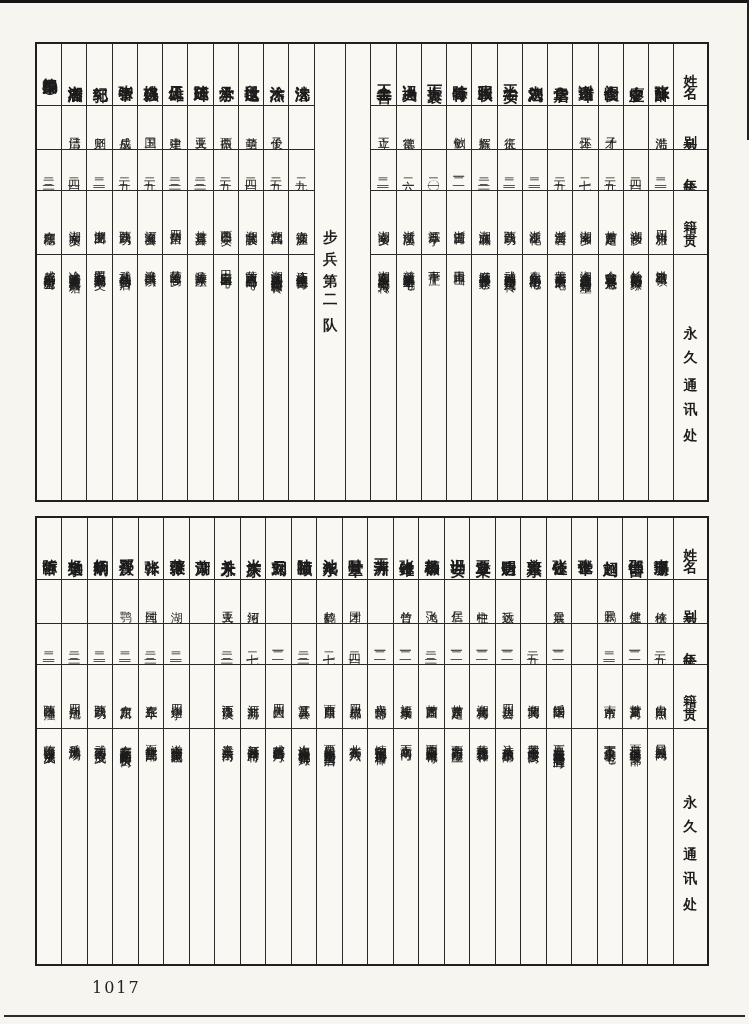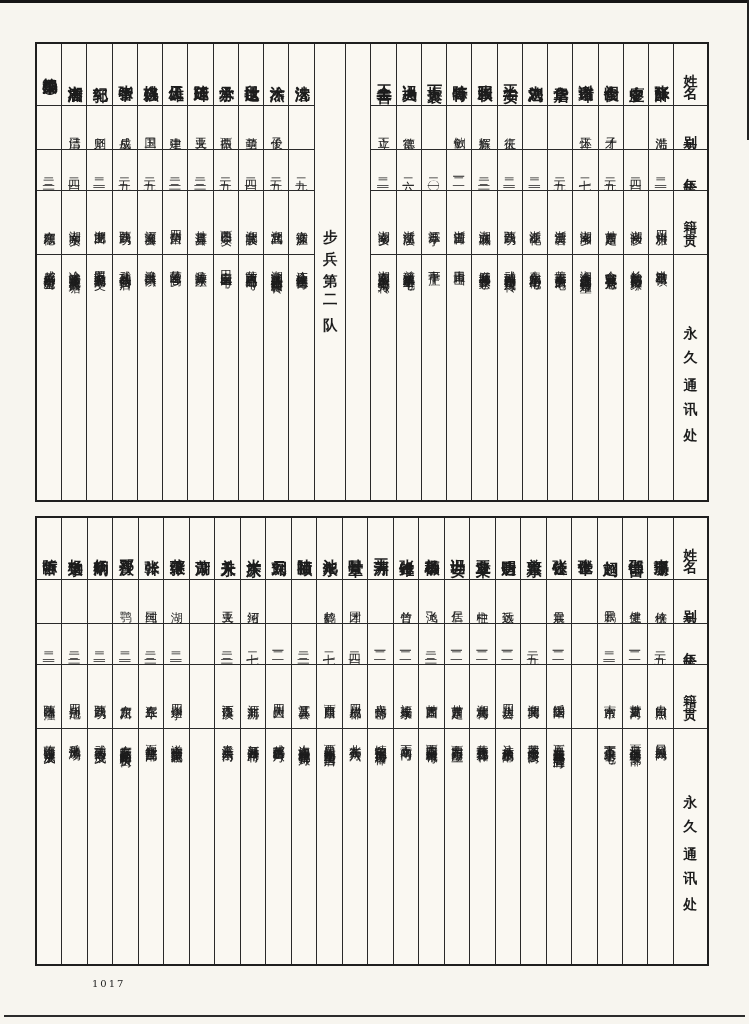--- a/index.html
+++ b/index.html
@@ -57,21 +57,21 @@
   .header-col .cell.addr{align-items:center;padding-top:0;}
   .header-col .cell.addr span{letter-spacing:26px;font-size:14px;}
 
   .section-col .section-title{
     writing-mode:vertical-rl;text-orientation:upright;
     font-size:14.5px;font-weight:bold;letter-spacing:22px;white-space:nowrap;
   }
 
   .page-number{
     position:absolute;left:92px;top:978px;
-    font-size:10px;letter-spacing:2px;color:#222;
+    font-size:16px;letter-spacing:2px;color:#222;
   }
 </style>
 </head>
 <body>
 
 <div class="scan-edge-top"></div>
 <div class="scan-edge-right"></div>
 <div class="scan-edge-bottom"></div>
 
 <div class="roster top" id="top-table">

